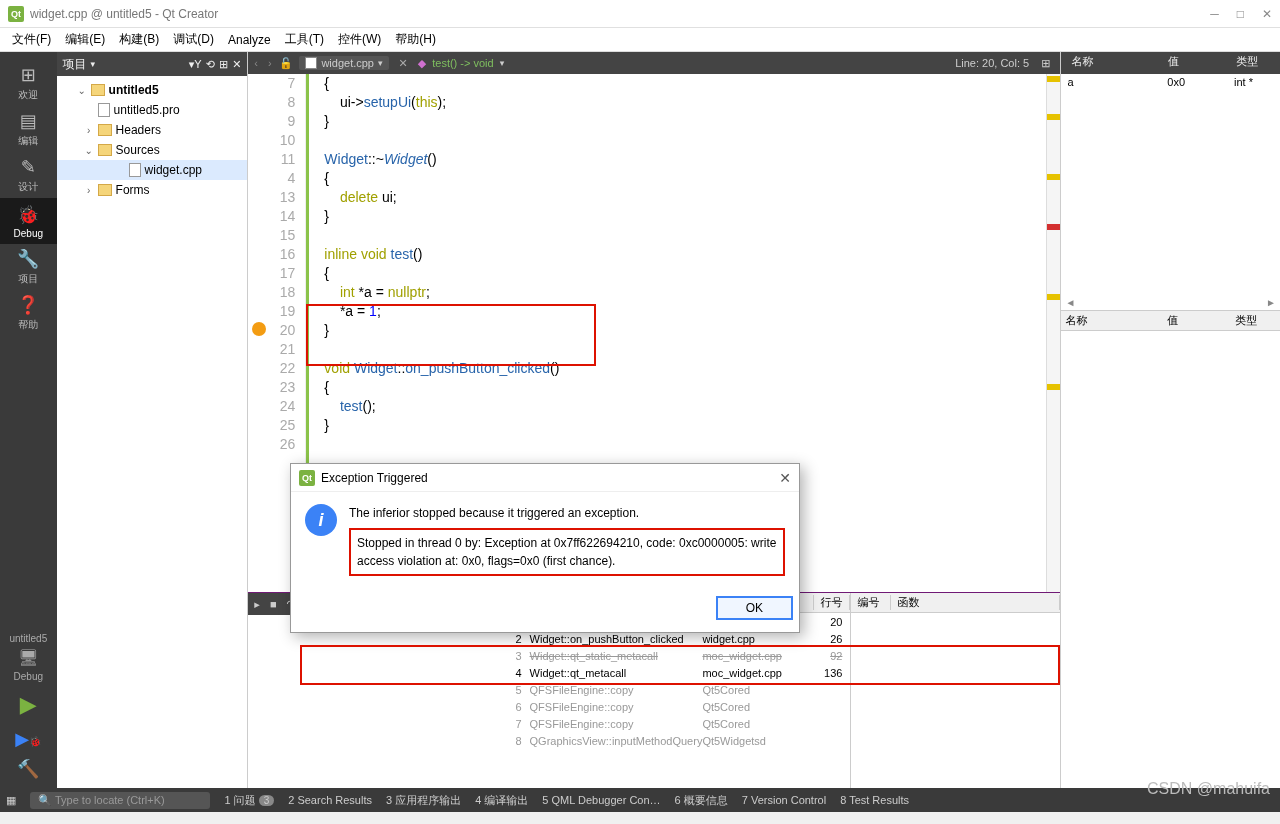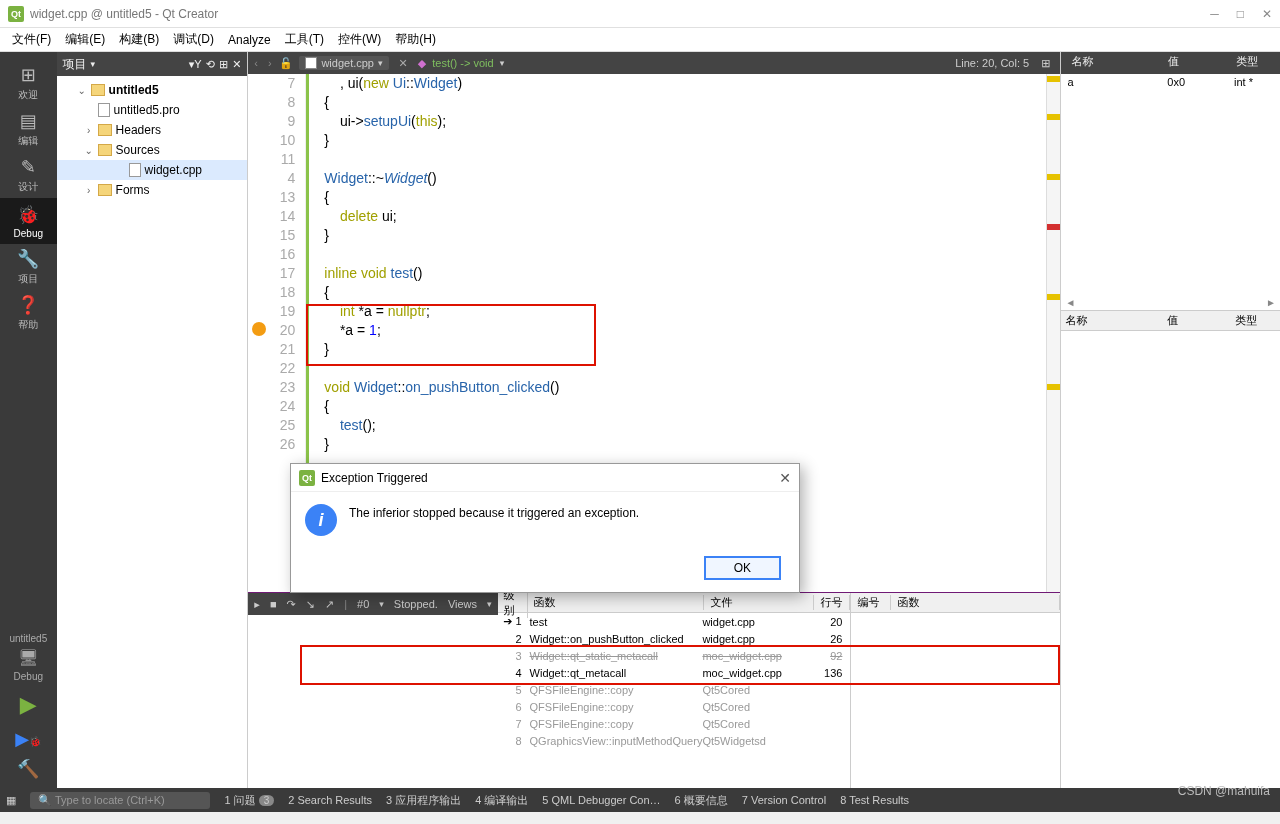--- a/index.html
+++ b/index.html
@@ -74,25 +74,25 @@
 .statusbar { height:24px; background:#3a3a3a; color:#ccc; font-size:11px; display:flex; align-items:center; padding:0 6px; gap:14px; }
 .statusbar .search { background:#555; border-radius:3px; padding:2px 8px; width:180px; color:#999; }
 .statusbar .badge { background:#888; border-radius:8px; padding:0 5px; font-size:10px; }
 .dialog { position:absolute; left:290px; top:463px; width:510px; background:#fff; border:1px solid #999; box-shadow:4px 4px 14px rgba(0,0,0,0.3); }
 .dialog .dtitle { height:28px; background:#fff; display:flex; align-items:center; padding:0 8px; font-size:12px; border-bottom:1px solid #eee; }
 .dialog .dtitle .qt-icon { width:16px; height:16px; background:#7bb241; margin-right:6px; border-radius:2px; display:flex;align-items:center;justify-content:center;color:#fff;font-size:9px;font-weight:bold;}
 .dialog .dtitle .dclose { margin-left:auto; font-size:14px; color:#555; cursor:pointer; }
 .dialog .dbody { padding:12px 14px; font-size:12px; display:flex; gap:12px; }
 .dialog .dicon { width:32px; height:32px; border-radius:50%; background:#3b82f6; color:#fff; display:flex; align-items:center; justify-content:center; font-size:18px; font-weight:bold; font-style:italic; flex-shrink:0; }
 .dialog .dtxt { flex:1; line-height:1.5; }
-.dialog .dfoot { padding:8px 18px 12px; text-align:right; }
+.dialog .dfoot { padding:8px 6px 12px; text-align:right; }
 .dialog .okbtn { border:2px solid #3b82f6; background:#f0f6ff; padding:3px 28px; font-size:12px; cursor:pointer; }
 .red-box2 { border:2px solid #d10; padding:4px 6px; margin-top:6px; }
 .stack-redbox { position:absolute; left:300px; top:645px; width:760px; height:40px; border:2px solid #d10; pointer-events:none; }
-.watermark { position:absolute; right:10px; bottom:26px; color:#bbb; font-size:12px; }
+.watermark { position:absolute; right:10px; bottom:26px; color:#bbb; font-size:16px; }
 </style>
 </head>
 <body>
 
 <div class="titlebar">
   <div class="qt-icon">Qt</div>
   <span>widget.cpp @ untitled5 - Qt Creator</span>
   <div class="win-controls">
     <span>─</span>
     <span>□</span>
@@ -232,21 +232,20 @@
           <div class="ln">22</div>
           <div class="ln">23</div>
           <div class="ln">24</div>
           <div class="ln">25</div>
           <div class="ln">26</div>
         </div>
       <div class="code" id="code">
         <div class="green-bar"></div>
         <div class="red-box rb1"></div>
         <div class="bp-arrow"></div>
-      <div class="cline">    , ui(<span class="kw">new</span> <span class="fn">Ui</span>::<span class="fn">Widget</span>)</div>
           <div class="cline">{</div>
           <div class="cline">    ui-&gt;<span class="fn">setupUi</span>(<span class="kw">this</span>);</div>
           <div class="cline">}</div>
           <div class="cline"></div>
           <div class="cline"><span class="fn">Widget</span>::~<span class="it">Widget</span>()</div>
           <div class="cline">{</div>
           <div class="cline">    <span class="kw">delete</span> ui;</div>
           <div class="cline">}</div>
           <div class="cline"></div>
           <div class="cline"><span class="kw">inline</span> <span class="kw">void</span> <span class="fn">test</span>()</div>
@@ -395,20 +394,21 @@
 <div class="dialog">
   <div class="dtitle">
     <div class="qt-icon">Qt</div>
     <span>Exception Triggered</span>
     <span class="dclose">✕</span>
   </div>
   <div class="dbody">
     <div class="dicon">i</div>
     <div class="dtxt">
       <div>The inferior stopped because it triggered an exception.</div>
+      <div class="red-box2">Stopped in thread 0 by: Exception at 0x7ff622694210, code: 0xc0000005: write access violation at: 0x0, flags=0x0 (first chance).</div>
     </div>
   </div>
   <div class="dfoot">
     <button class="okbtn">OK</button>
   </div>
 </div>
 
 <div class="stack-redbox"></div>
 <div class="watermark">CSDN @mahuifa</div>
 

